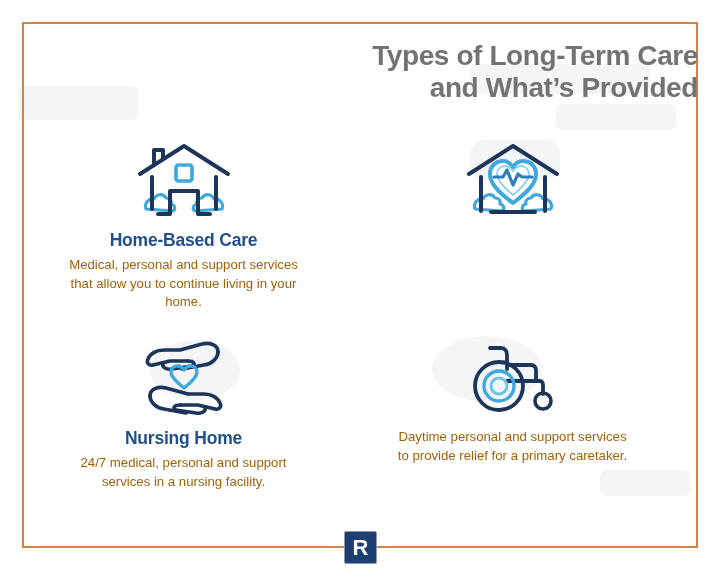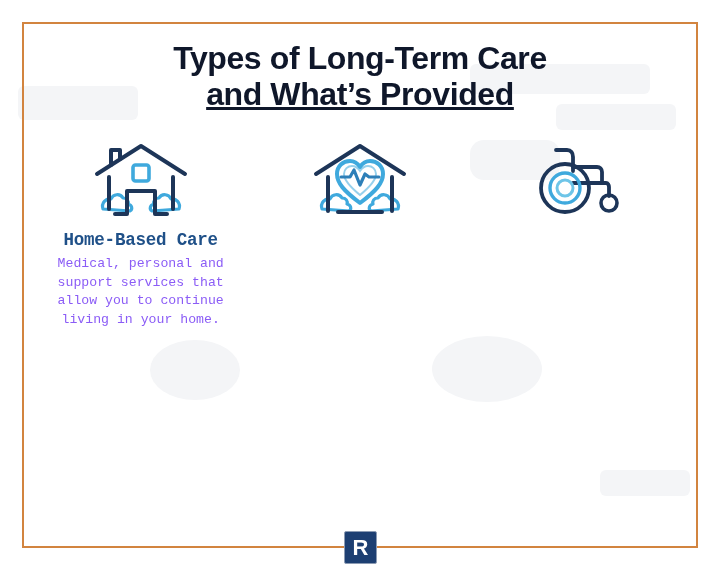--- a/index.html
+++ b/index.html
@@ -39,42 +39,41 @@
     border: 2px solid #d2843f;
     background: transparent;
   }
 
   
   #title {
     position: absolute;
     left: 22px;
     top: 40px;
     width: 676px;
-    text-align: center;
-    color: #0f172a;
-    font-size: 32px;
+    text-align: right;
+    color: #737373;
+    font-size: 28px;
     line-height: 1.14;
     font-weight: bold;
     letter-spacing: -0.4px;
   }
-  #title .l2 { display: block; text-decoration: underline; }
+  #title .l2 { display: block; }
 
   
   #grid {
     position: absolute;
-    left: 34px;
+    left: 22px;
     top: 134px;
     width: 652px;
     height: 392px;
     display: grid;
-    grid-template-columns: 1fr 1fr 1fr;
+    grid-template-columns: 1fr 1fr;
     grid-template-rows: 1fr 1fr;
     column-gap: 6px;
     row-gap: 4px;
-    font-family: Liberation Mono, monospace;
   }
 
   .card {
     display: flex;
     flex-direction: column;
     align-items: center;
     padding-top: 4px;
   }
 
   .icon-wrap {
@@ -90,21 +89,21 @@
   .card-title {
     color: #1f5088;
     font-size: 17.5px;
     font-weight: bold;
     text-align: center;
     letter-spacing: -0.2px;
     margin-bottom: 5px;
   }
 
   .card-desc {
-    color: #8b5cf6;
+    color: #a16207;
     font-size: 13.2px;
     line-height: 1.42;
     text-align: center;
     max-width: 236px;
   }
 
   
   #logo {
     position: absolute;
     left: 344px;
@@ -188,38 +187,64 @@
                    C54 23 57 20 62 20 C69 20 75 25 75 33 C75 42 68 50 52 62 Z" stroke="#3fa9dd" stroke-width="4" stroke-linejoin="round" fill="#ffffff"></path>
 
           <path d="M52 54 C41 45 36 39 36 33 C36 28 40 25 44 25 C47 25 50 27 52 30
                    C54 27 57 25 60 25 C64 25 68 28 68 33 C68 39 63 45 52 54 Z" stroke="#3fa9dd" stroke-width="2" fill="none" opacity="0.55"></path>
 
           <path d="M33 36 L42 36 L46 29 L52 44 L57 33 L61 36 L71 36" stroke="#2d7fb8" stroke-width="3.2" stroke-linecap="round" stroke-linejoin="round" fill="none"></path>
         </svg>
       </div>
     </div>
 
+    <div class="card">
+      <div class="icon-wrap">
+        <svg width="104" height="80" viewBox="0 0 104 80" fill="none">
+
+          <g stroke="#1d3558" stroke-width="3.6" stroke-linecap="round" stroke-linejoin="round" fill="none">
+            <path d="M86 13 C86 6 78 3 70 5 L48 11 L32 11 C24 11 18 15 16 20
+                     C14 24 17 27 21 26 L38 22 L56 22"></path>
+            <path d="M56 22 C62 22 64 25 60 27 L40 30 C34 31 30 28 31 25"></path>
+            <path d="M86 13 C86 19 80 25 72 26 L50 30"></path>
+          </g>
+
+          <g stroke="#1d3558" stroke-width="3.6" stroke-linecap="round" stroke-linejoin="round" fill="none">
+            <path d="M18 57 C18 50 26 47 34 49 L56 55 L72 55 C80 55 86 59 88 64
+                     C90 68 87 71 83 70 L66 66 L48 66"></path>
+            <path d="M48 66 C42 66 40 69 44 71 L64 74 C70 75 74 72 73 69"></path>
+            <path d="M18 57 C18 63 24 69 32 70 L54 74"></path>
+          </g>
+
+          <path d="M52 49 C43 42 39 37 39 33 C39 29 42 27 45.5 27 C48 27 50.5 28.5 52 31
+                   C53.5 28.5 56 27 58.5 27 C62 27 65 29 65 33 C65 37 61 42 52 49 Z" stroke="#3fa9dd" stroke-width="3.4" stroke-linejoin="round" fill="none"></path>
+        </svg>
+      </div>
+      <div class="card-title">Nursing Home</div>
+      <div class="card-desc">24/7 medical, personal and support services in a nursing facility.</div>
+    </div>
 
     <div class="card">
       <div class="icon-wrap">
         <svg width="104" height="80" viewBox="0 0 104 80" fill="none">
 
           <path d="M29 9 L40 9 C44 9 46 12 46 16 L46 30" stroke="#1d3558" stroke-width="3.8" stroke-linecap="round" stroke-linejoin="round" fill="none"></path>
 
           <path d="M46 26 L70 26 C73 26 75 28 75 31 L75 40" stroke="#1d3558" stroke-width="3.8" stroke-linecap="round" stroke-linejoin="round" fill="none"></path>
 
           <path d="M46 42 L79 42 C81 42 82 44 82 46 L82 55" stroke="#1d3558" stroke-width="3.8" stroke-linecap="round" stroke-linejoin="round" fill="none"></path>
 
           <circle cx="38" cy="47" r="24" stroke="#1d3558" stroke-width="3.8" fill="none"></circle>
           <circle cx="38" cy="47" r="15" stroke="#3fa9dd" stroke-width="3.4" fill="none"></circle>
           <circle cx="38" cy="47" r="8" stroke="#6ec5e8" stroke-width="3" fill="none"></circle>
 
           <circle cx="82" cy="62" r="8" stroke="#1d3558" stroke-width="3.6" fill="none"></circle>
         </svg>
       </div>
+      <div class="card-desc">Daytime personal and support services to provide relief for a primary caretaker.</div>
     </div>
 
   </div>
 
   <div id="logo">
     <span class="r-glyph">R</span>
   </div>
 
 </div>
 

